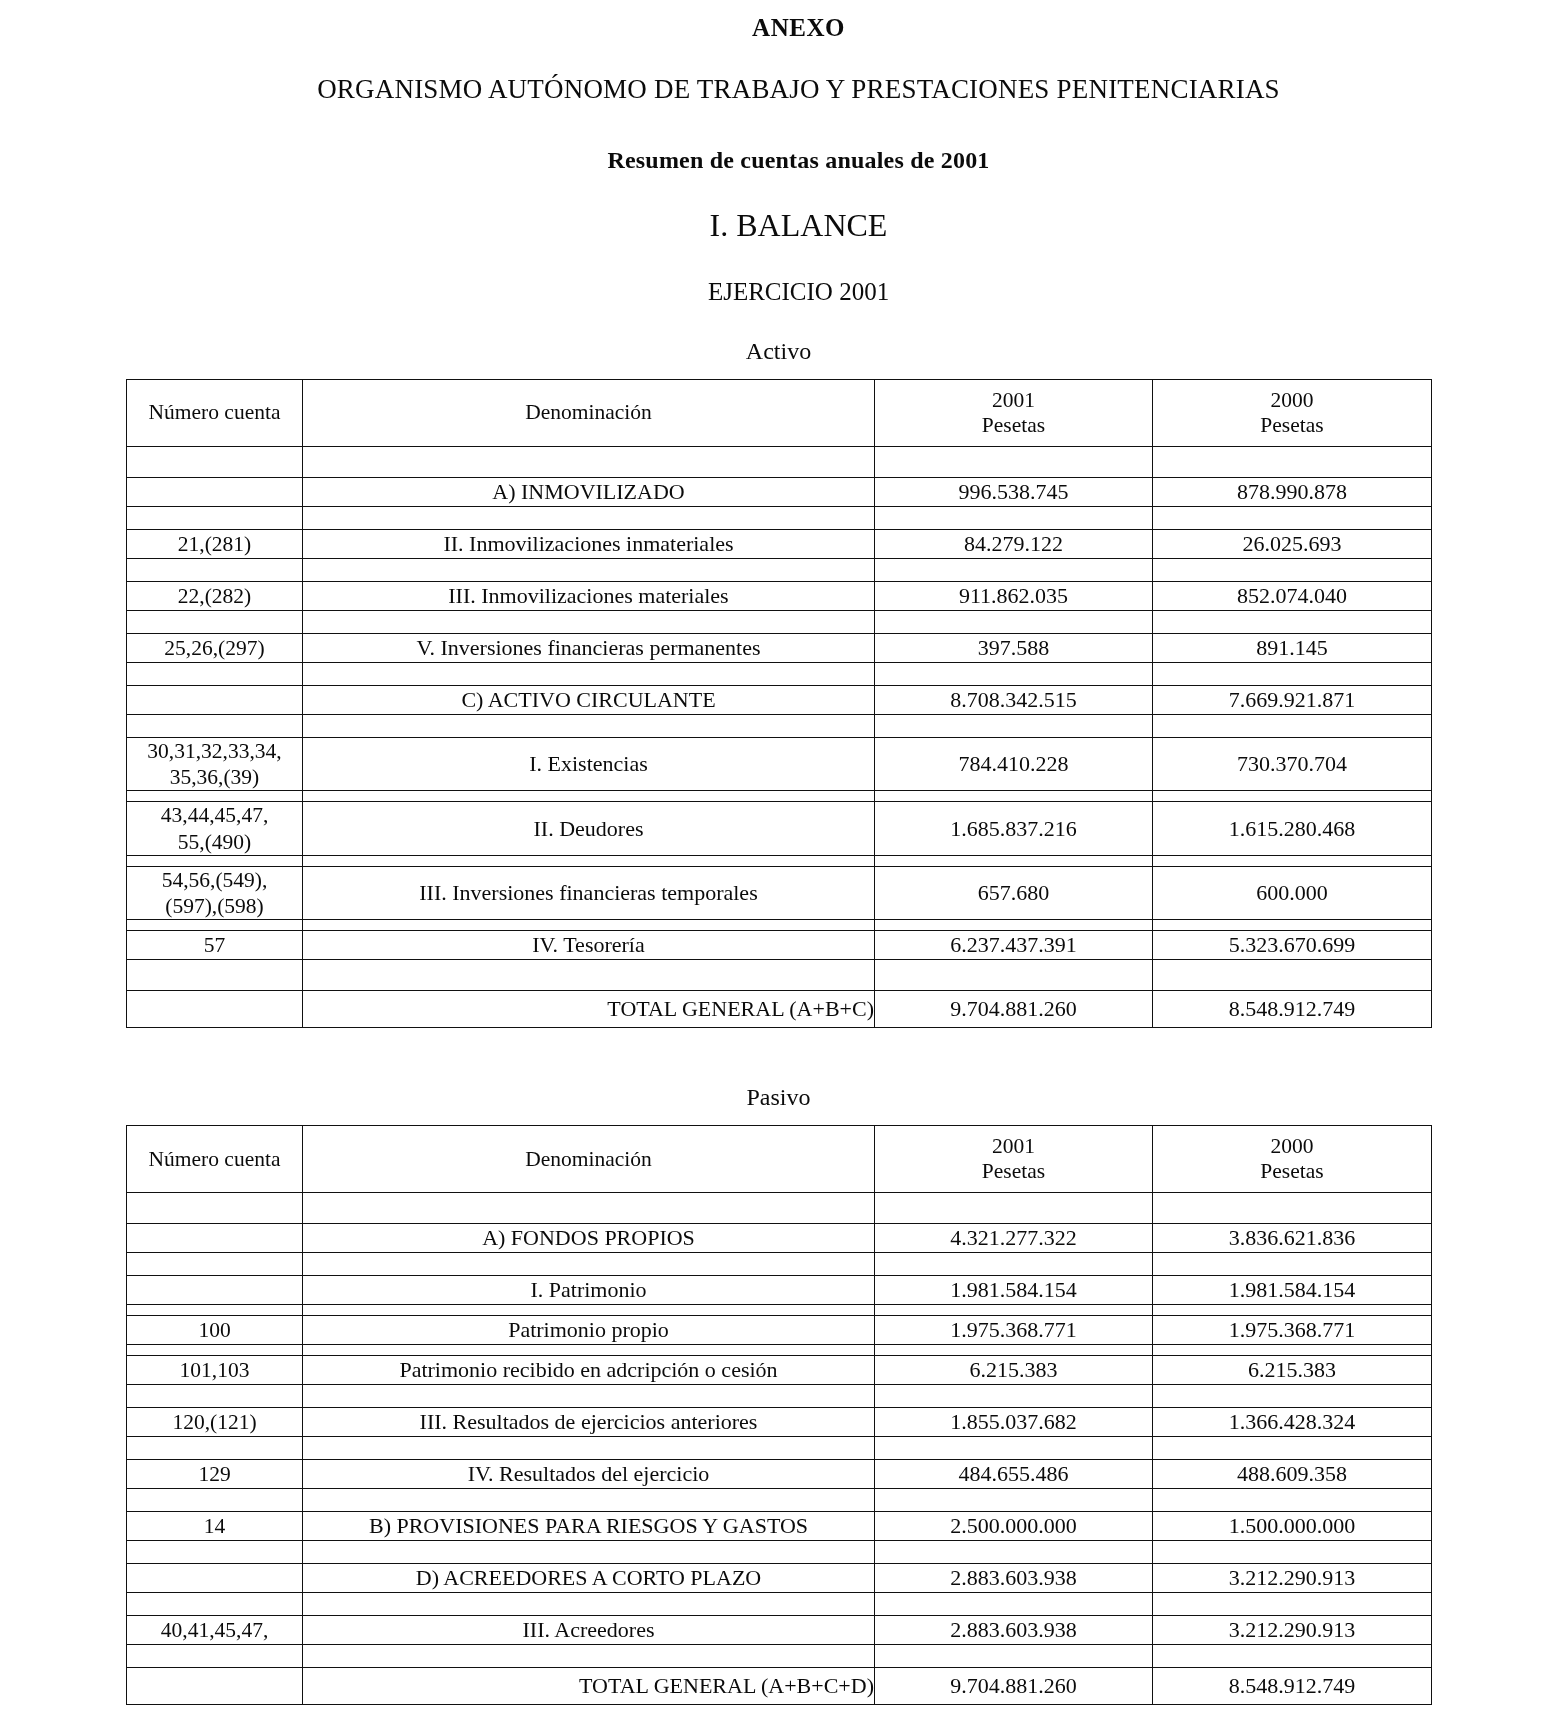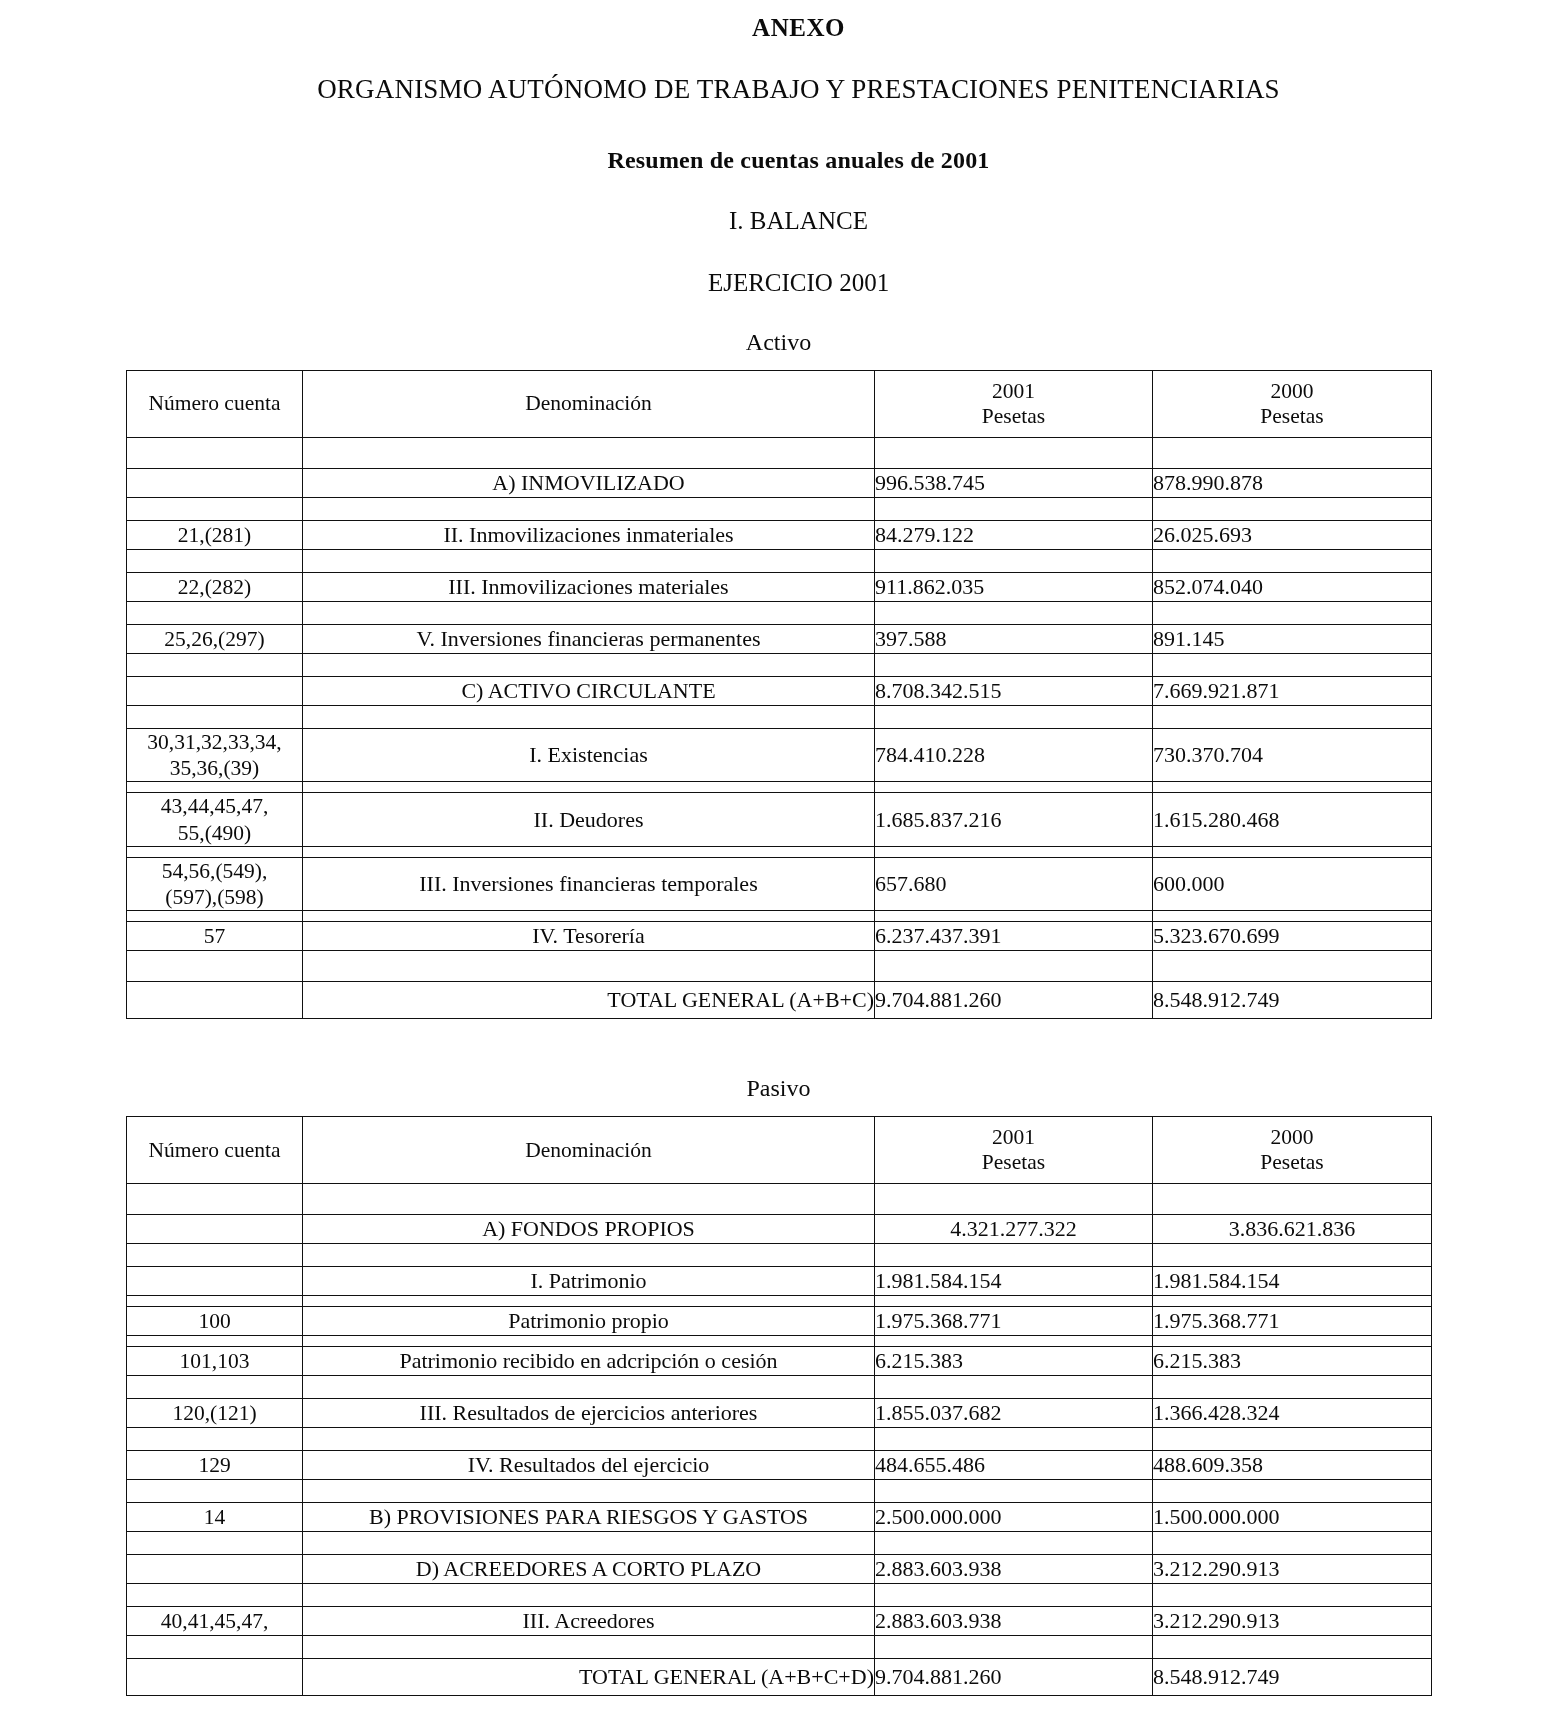--- a/index.html
+++ b/index.html
@@ -35,21 +35,21 @@
     margin-top: 32px;
     letter-spacing: 0.2px;
   }
   .hdr-resumen {
     font-weight: bold;
     font-size: 24px;
     margin-top: 42px;
     letter-spacing: 0.2px;
   }
   .hdr-balance {
-    font-size: 25px;
+    font-size: 32px;
     margin-top: 33px;
   }
   .hdr-ejercicio {
     font-size: 25px;
     margin-top: 34px;
   }
   .section-caption {
     font-size: 24px;
     text-align: center;
     margin-top: 32px;
@@ -105,21 +105,21 @@
     font-size: 21.5px;
     padding: 0 6px;
     white-space: nowrap;
   }
   td.den {
     text-align: center;
     font-size: 22px;
     white-space: nowrap;
   }
   td.val {
-    text-align: left;
+    text-align: center;
     font-size: 22px;
     padding-right: 7px;
     white-space: nowrap;
   }
   td.val.center {
     text-align: center;
     padding-right: 0;
   }
   .ind1 { padding-left: 28px; }
   .ind2 { padding-left: 46px; }

